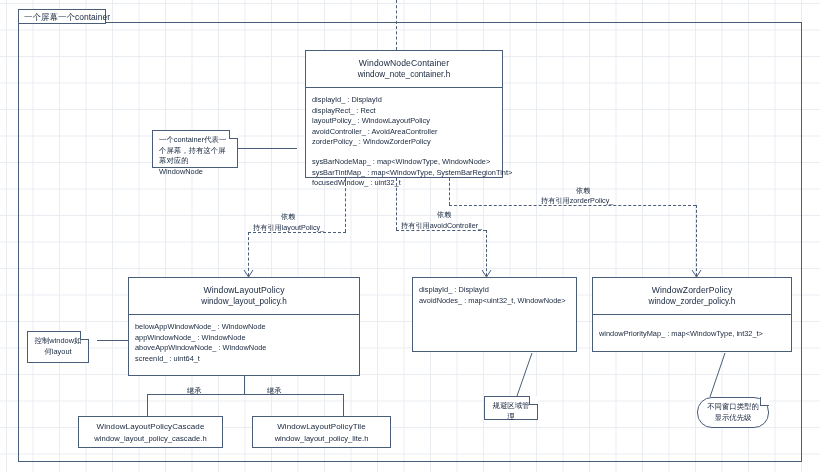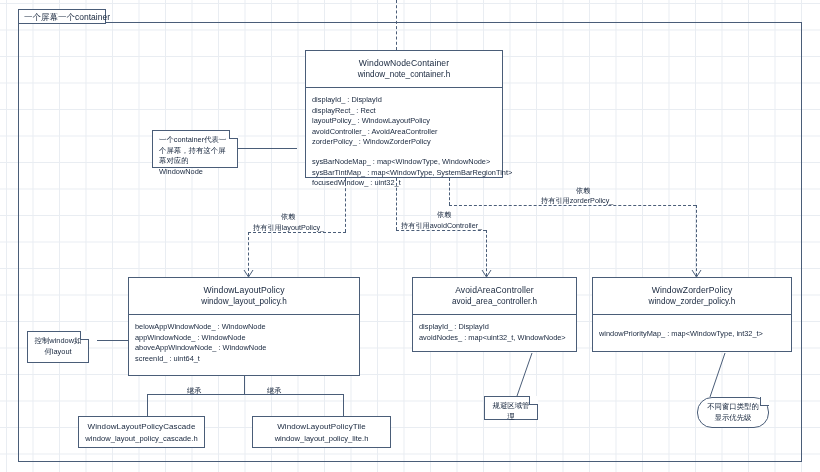--- a/index.html
+++ b/index.html
@@ -208,24 +208,20 @@
     </div>
   </div>
 
   <div class="note" style="left:27px; top:331px; width:62px; height:32px;">
     <span class="fold"></span>
     <span>控制window如何layout</span>
   </div>
   <div class="edge h" style="left:97px; top:340px; width:31px;"></div>
 
   <div class="cls" style="left:412px; top:277px; width:165px; height:75px;">
-    <div class="cls-head" style="height:37px;">
-      <div class="cls-name">AvoidAreaController</div>
-      <div class="cls-file">avoid_area_controller.h</div>
-    </div>
     <div class="cls-body">
       <div class="attr">displayId_  :  DisplayId</div>
       <div class="attr">avoidNodes_  :  map&lt;uint32_t, WindowNode&gt;</div>
     </div>
   </div>
 
   <div class="note" style="left:484px; top:396px; width:54px; height:24px;">
     <span class="fold"></span>
     <span>规避区域管理</span>
   </div>
@@ -255,21 +251,21 @@
 
   <div class="edge h" style="left:147px; top:394px; width:196px;"></div>
 
   <div class="edge v" style="left:147px; top:394px; height:22px;"></div>
 
   <div class="edge v" style="left:343px; top:394px; height:22px;"></div>
 
   <div class="edge-label" style="left:187px; top:386px;">继承</div>
   <div class="edge-label" style="left:267px; top:386px;">继承</div>
 
-  <div class="cls" style="left:78px; top:416px; width:127px; height:32px;">
+  <div class="cls" style="left:78px; top:416px; width:145px; height:32px;">
     <div class="cls-head no-rule" style="height:32px; padding-top:4px;">
       <div class="cls-name" style="font-size:8px;">WindowLayoutPolicyCascade</div>
       <div class="cls-file" style="font-size:7.6px;">window_layout_policy_cascade.h</div>
     </div>
   </div>
 
   <div class="cls" style="left:252px; top:416px; width:139px; height:32px;">
     <div class="cls-head no-rule" style="height:32px; padding-top:4px;">
       <div class="cls-name" style="font-size:8px;">WindowLayoutPolicyTile</div>
       <div class="cls-file" style="font-size:7.6px;">window_layout_policy_lite.h</div>

